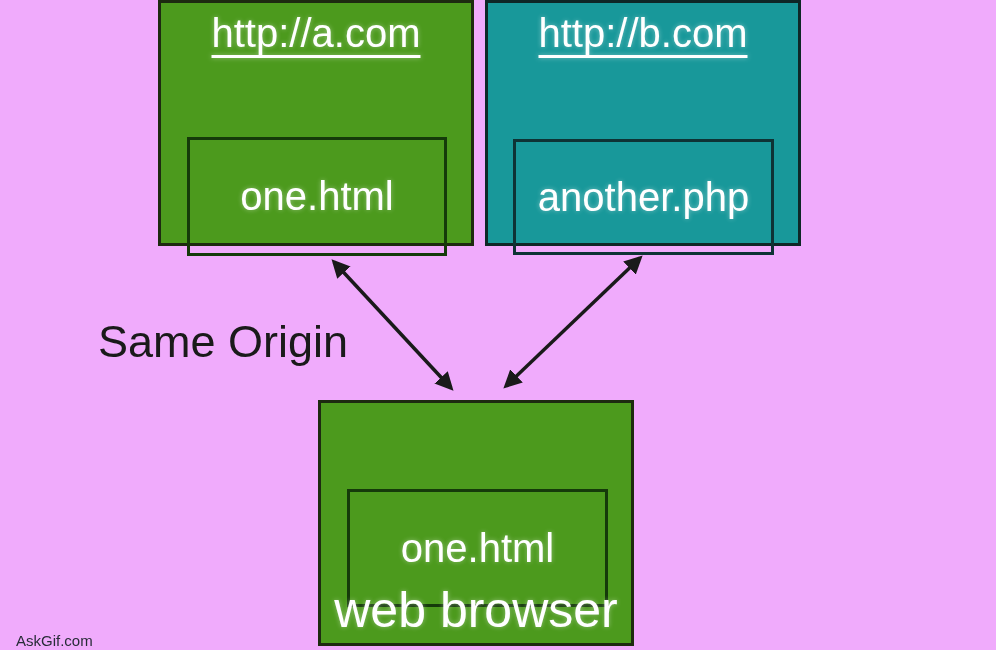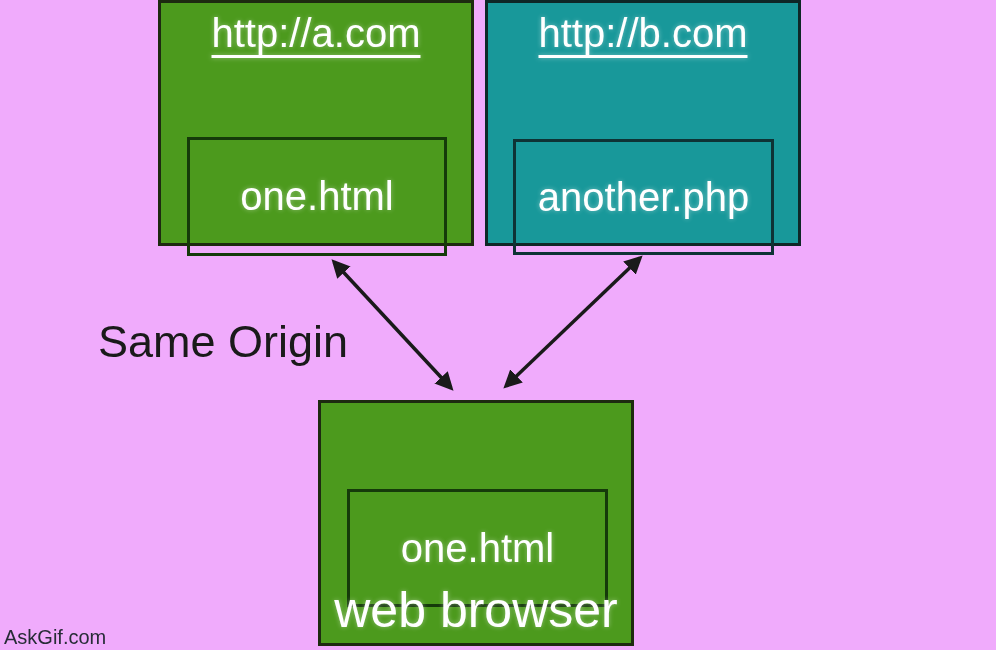--- a/index.html
+++ b/index.html
@@ -95,22 +95,22 @@
   .label-cross-domain {
     left: 598px; top: 278px;
     width: 320px;
     text-align: center;
     font-size: 44px;
     line-height: 62px;
     white-space: nowrap;
   }
   .watermark {
     position: absolute;
-    left: 4px; bottom: 1px;
-    font-size: 20px;
+    left: 16px; bottom: 1px;
+    font-size: 15px;
     color: #272c37;
   }
 </style>
 </head>
 <body>
 
 <div class="canvas">
 
   <div class="box site-a">
     <div class="url">http://a.com</div>

